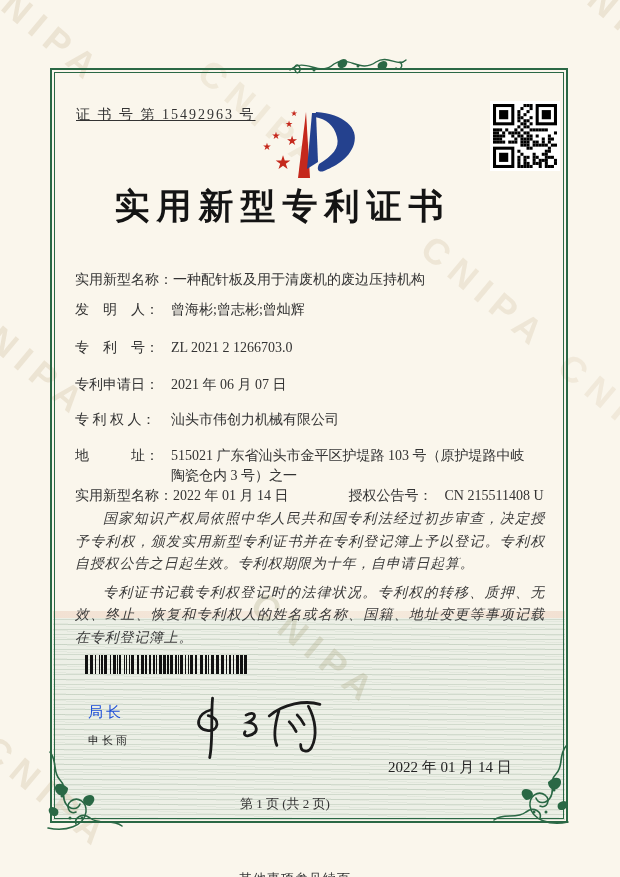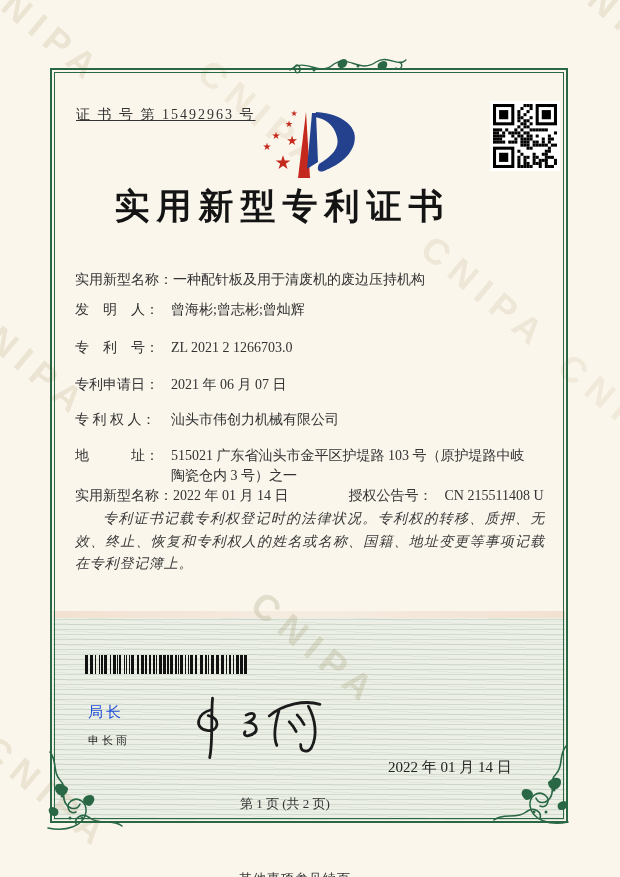--- a/index.html
+++ b/index.html
@@ -327,20 +327,21 @@
 <div class="field-row" style="top:446px">
   <span class="flabel">地　　　址：</span><span class="fvalue multi">515021 广东省汕头市金平区护堤路 103 号（原护堤路中岐
 陶瓷仓内 3 号）之一</span>
 </div>
 <div class="field-row" style="top:486px">
   <span class="flabel">实用新型名称：</span><span class="fvalue date">2022 年 01 月 14 日</span>
   <span class="flabel" style="margin-left:12px">授权公告号：</span><span class="fvalue">CN 215511408 U</span>
 </div>
 
 <div class="body-text">
+  <p>国家知识产权局依照中华人民共和国专利法经过初步审查，决定授予专利权，颁发实用新型专利证书并在专利登记簿上予以登记。专利权自授权公告之日起生效。专利权期限为十年，自申请日起算。</p>
   <p>专利证书记载专利权登记时的法律状况。专利权的转移、质押、无效、终止、恢复和专利权人的姓名或名称、国籍、地址变更等事项记载在专利登记簿上。</p>
 </div>
 
 <svg class="barcode" id="barcode" viewBox="0 0 164 19" preserveAspectRatio="none">
     <rect x="0" y="0" width="3" height="19" fill="#111"></rect>
     <rect x="5" y="0" width="3" height="19" fill="#111"></rect>
     <rect x="10" y="0" width="1" height="19" fill="#111"></rect>
     <rect x="14" y="0" width="1" height="19" fill="#111"></rect>
     <rect x="16" y="0" width="2" height="19" fill="#111"></rect>
     <rect x="19" y="0" width="3" height="19" fill="#111"></rect>

